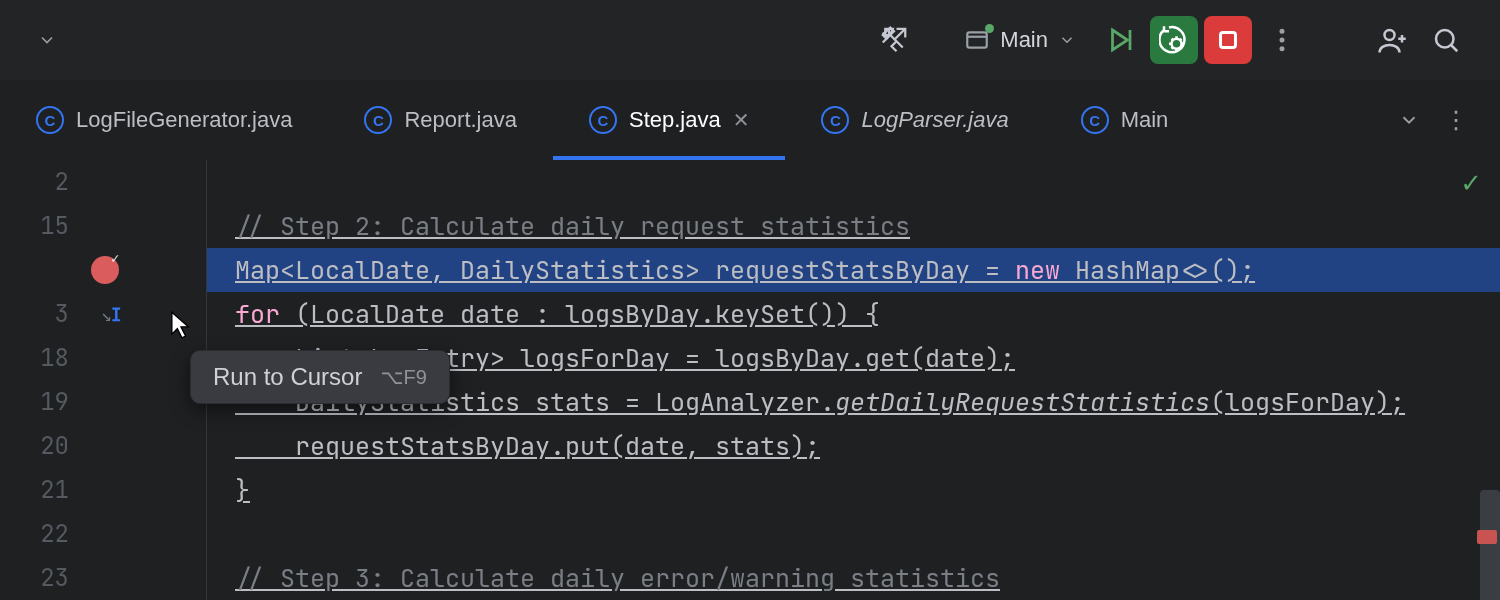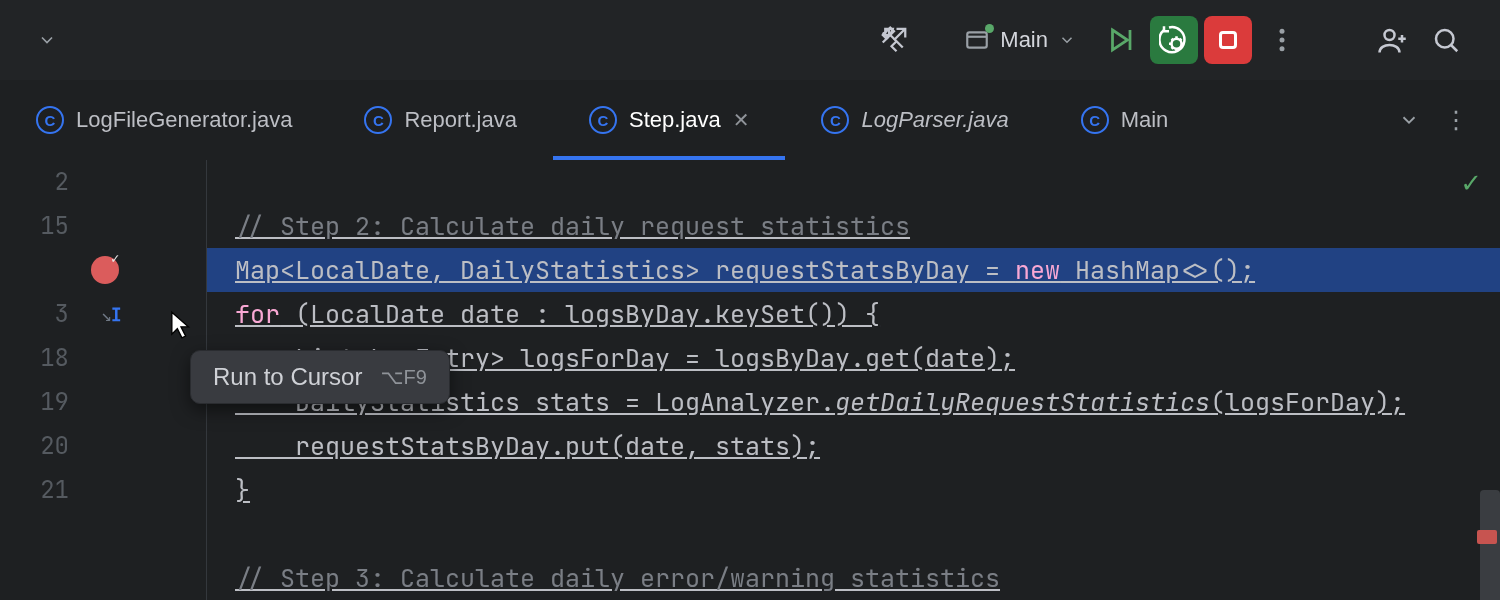--- a/index.html
+++ b/index.html
@@ -255,20 +255,22 @@
 <div class="editor">
   <div class="gutter-nums">
       <div>2</div>
       <div>15</div>
       <div></div>
       <div>3</div>
       <div>18</div>
       <div>19</div>
       <div>20</div>
       <div>21</div>
+      <div>22</div>
+      <div>23</div>
     </div>
   <div class="gutter-marks">
       <div class="breakpoint" style="top: 96px;">
         <span class="bp-check">✓</span>
       </div>
       <div class="run-to-cursor-glyph" style="top: 144px;">↘<span style="color:#3574f0;font-weight:bold;">ⵊ</span></div>
     </div>
   <div class="indent-guide"></div>
   <div class="code"><div class="line"></div><div class="line"><span class="cm">// Step 2: Calculate daily request statistics</span></div><div class="line hl-line">Map&lt;LocalDate, DailyStatistics&gt; requestStatsByDay = <span class="kw">new</span> HashMap&lt;&gt;();</div><div class="line"><span class="kw">for</span> (LocalDate date : logsByDay.keySet()) {</div><div class="line">    List&lt;LogEntry&gt; logsForDay = logsByDay.get(date);</div><div class="line">    DailyStatistics stats = LogAnalyzer.<span class="it">getDailyRequestStatistics</span>(logsForDay);</div><div class="line">    requestStatsByDay.put(date, stats);</div><div class="line">}</div><div class="line"></div><div class="line"><span class="cm">// Step 3: Calculate daily error/warning statistics</span></div></div>
 

